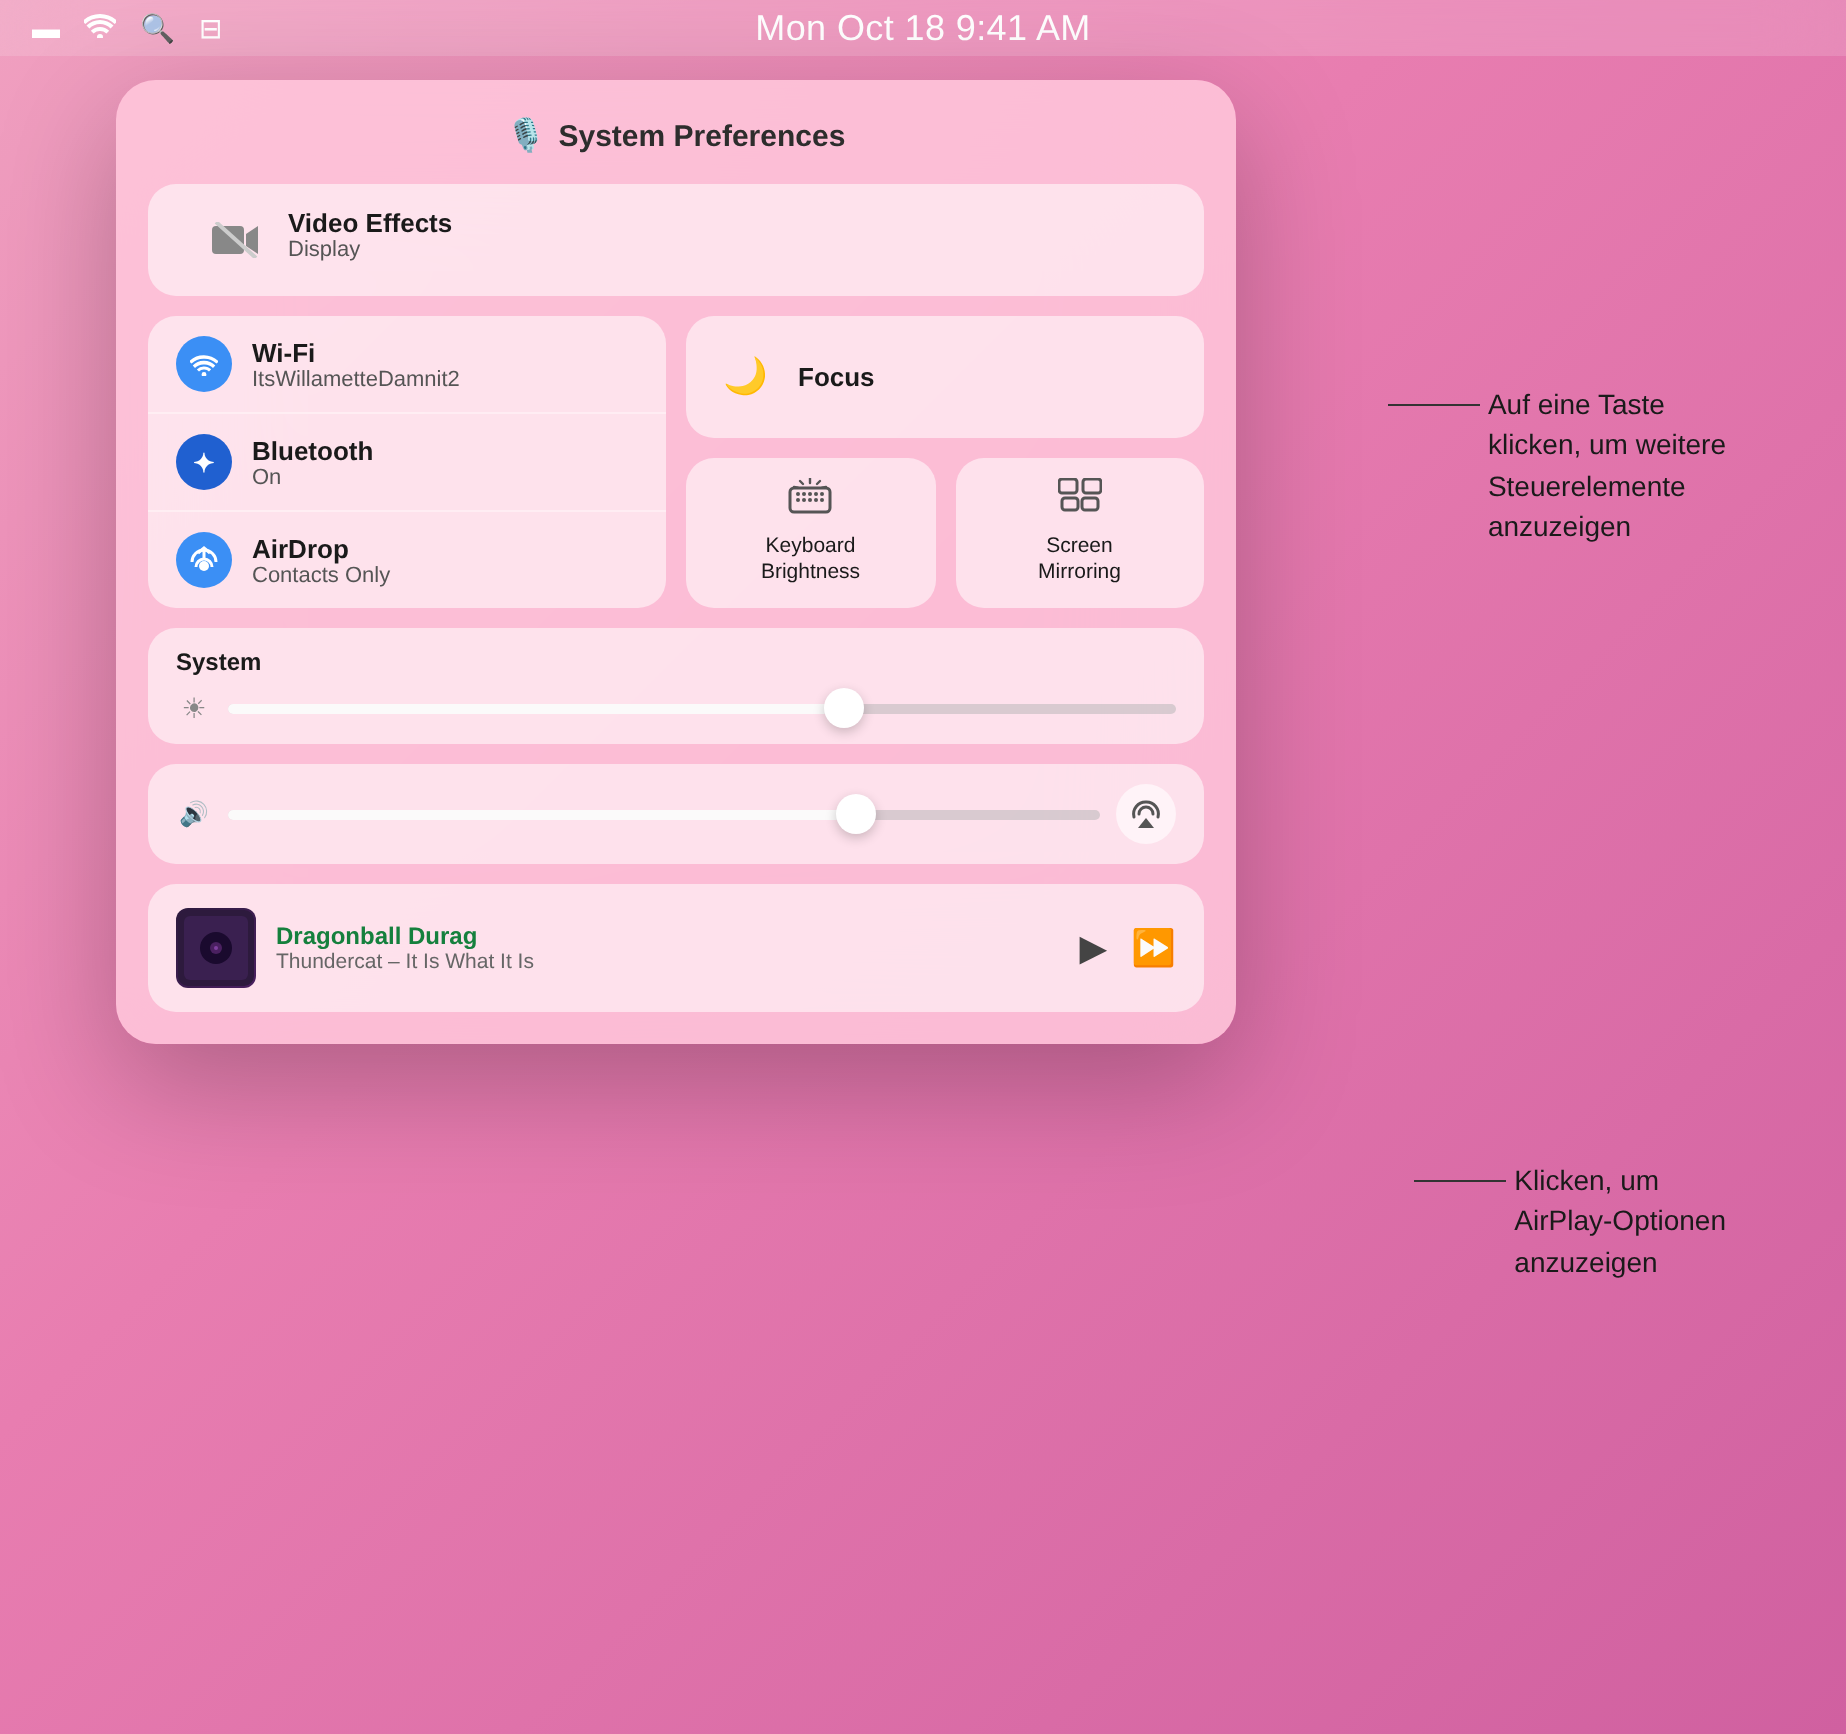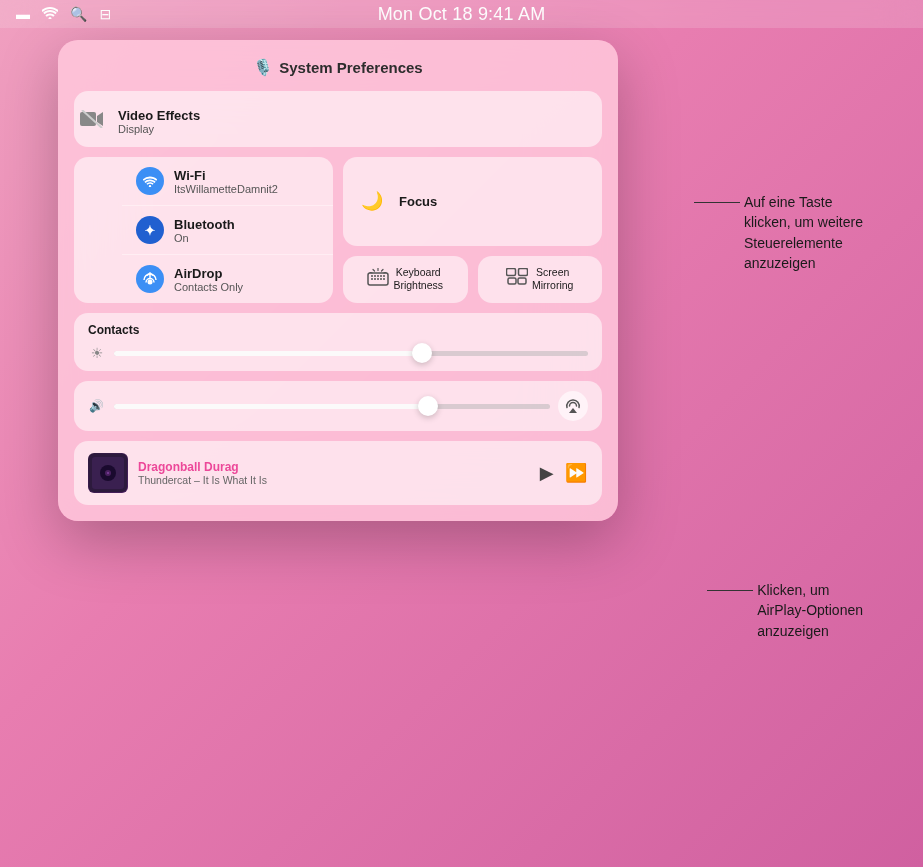--- a/index.html
+++ b/index.html
@@ -74,24 +74,24 @@
     .grid-row {
       display: flex;
       gap: 10px;
       margin-bottom: 10px;
     }
 
     
     .tile {
       background: rgba(255,255,255,0.55);
       border-radius: 14px;
-      padding: 12px 2px;
-      cursor: pointer;
-      display: flex;
-      align-items: flex-end;
+      padding: 12px 28px;
+      cursor: pointer;
+      display: flex;
+      align-items: flex-start;
       gap: 10px;
       flex: 1;
     }
 
     .tile-icon {
       width: 32px;
       height: 32px;
       display: flex;
       align-items: center;
       justify-content: center;
@@ -118,21 +118,20 @@
       padding: 0;
       flex: 1;
       overflow: hidden;
     }
     .cluster-item {
       display: flex;
       align-items: center;
       gap: 10px;
       padding: 10px 14px;
       cursor: pointer;
-      margin-left: 48px;
     }
     .cluster-item:not(:last-child) {
       border-bottom: 1px solid rgba(255,255,255,0.4);
     }
     .cluster-icon {
       width: 28px;
       height: 28px;
       border-radius: 50%;
       display: flex;
       align-items: center;
@@ -164,20 +163,21 @@
 
     .small-tiles {
       display: flex;
       gap: 10px;
     }
     .small-tile {
       background: rgba(255,255,255,0.55);
       border-radius: 14px;
       padding: 10px 8px;
       display: flex;
+      flex-direction: column;
       align-items: center;
       justify-content: center;
       gap: 4px;
       cursor: pointer;
       flex: 1;
       text-align: center;
     }
     .small-tile-icon {
       font-size: 20px;
       color: #444;
@@ -270,21 +270,21 @@
       align-items: center;
       justify-content: center;
       font-size: 18px;
     }
     .now-playing-info {
       flex: 1;
     }
     .now-playing-title {
       font-size: 12px;
       font-weight: 600;
-      color: #ec4899;
+      color: #15803d;
     }
     .now-playing-artist {
       font-size: 10.5px;
       color: #666;
     }
     .now-playing-controls {
       display: flex;
       align-items: center;
       gap: 12px;
     }
@@ -447,21 +447,21 @@
           </div>
           <span class="small-tile-label">
             <span>Screen</span><br><span>Mirroring</span>
           </span>
         </div>
       </div>
     </div>
   </div>
 
   <div class="slider-section">
-    <div class="slider-label">Contacts</div>
+    <div class="slider-label">System</div>
     <div class="slider-row">
       <span class="slider-icon">☀</span>
       <div class="slider-track">
         <div class="slider-fill" style="width: 65%;"></div>
         <div class="slider-thumb" style="left: calc(65% - 10px);"></div>
       </div>
     </div>
   </div>
 
   <div class="slider-section">

